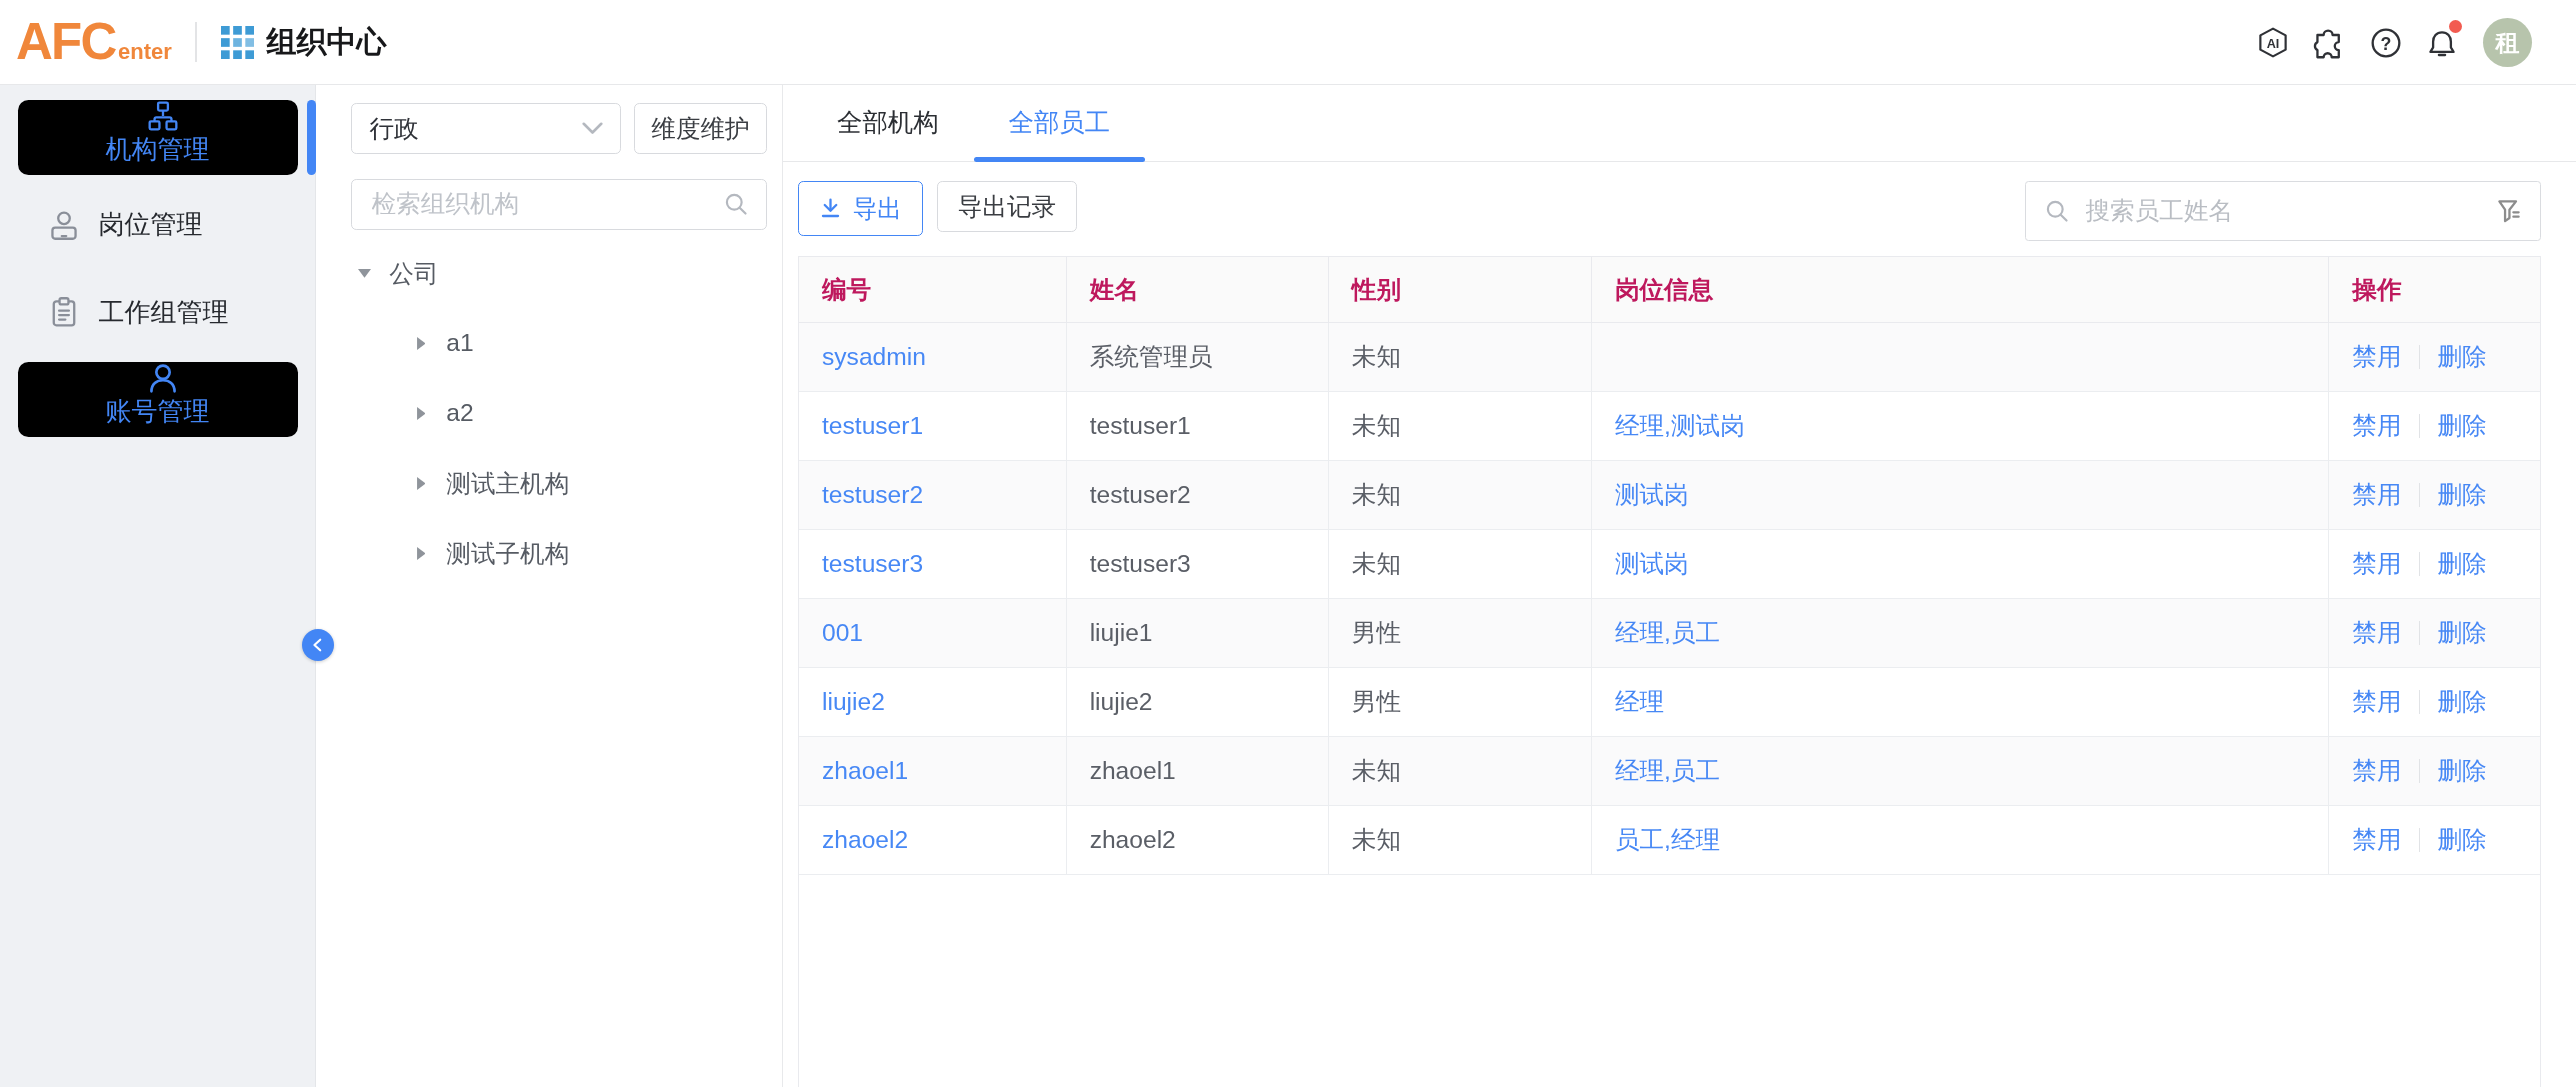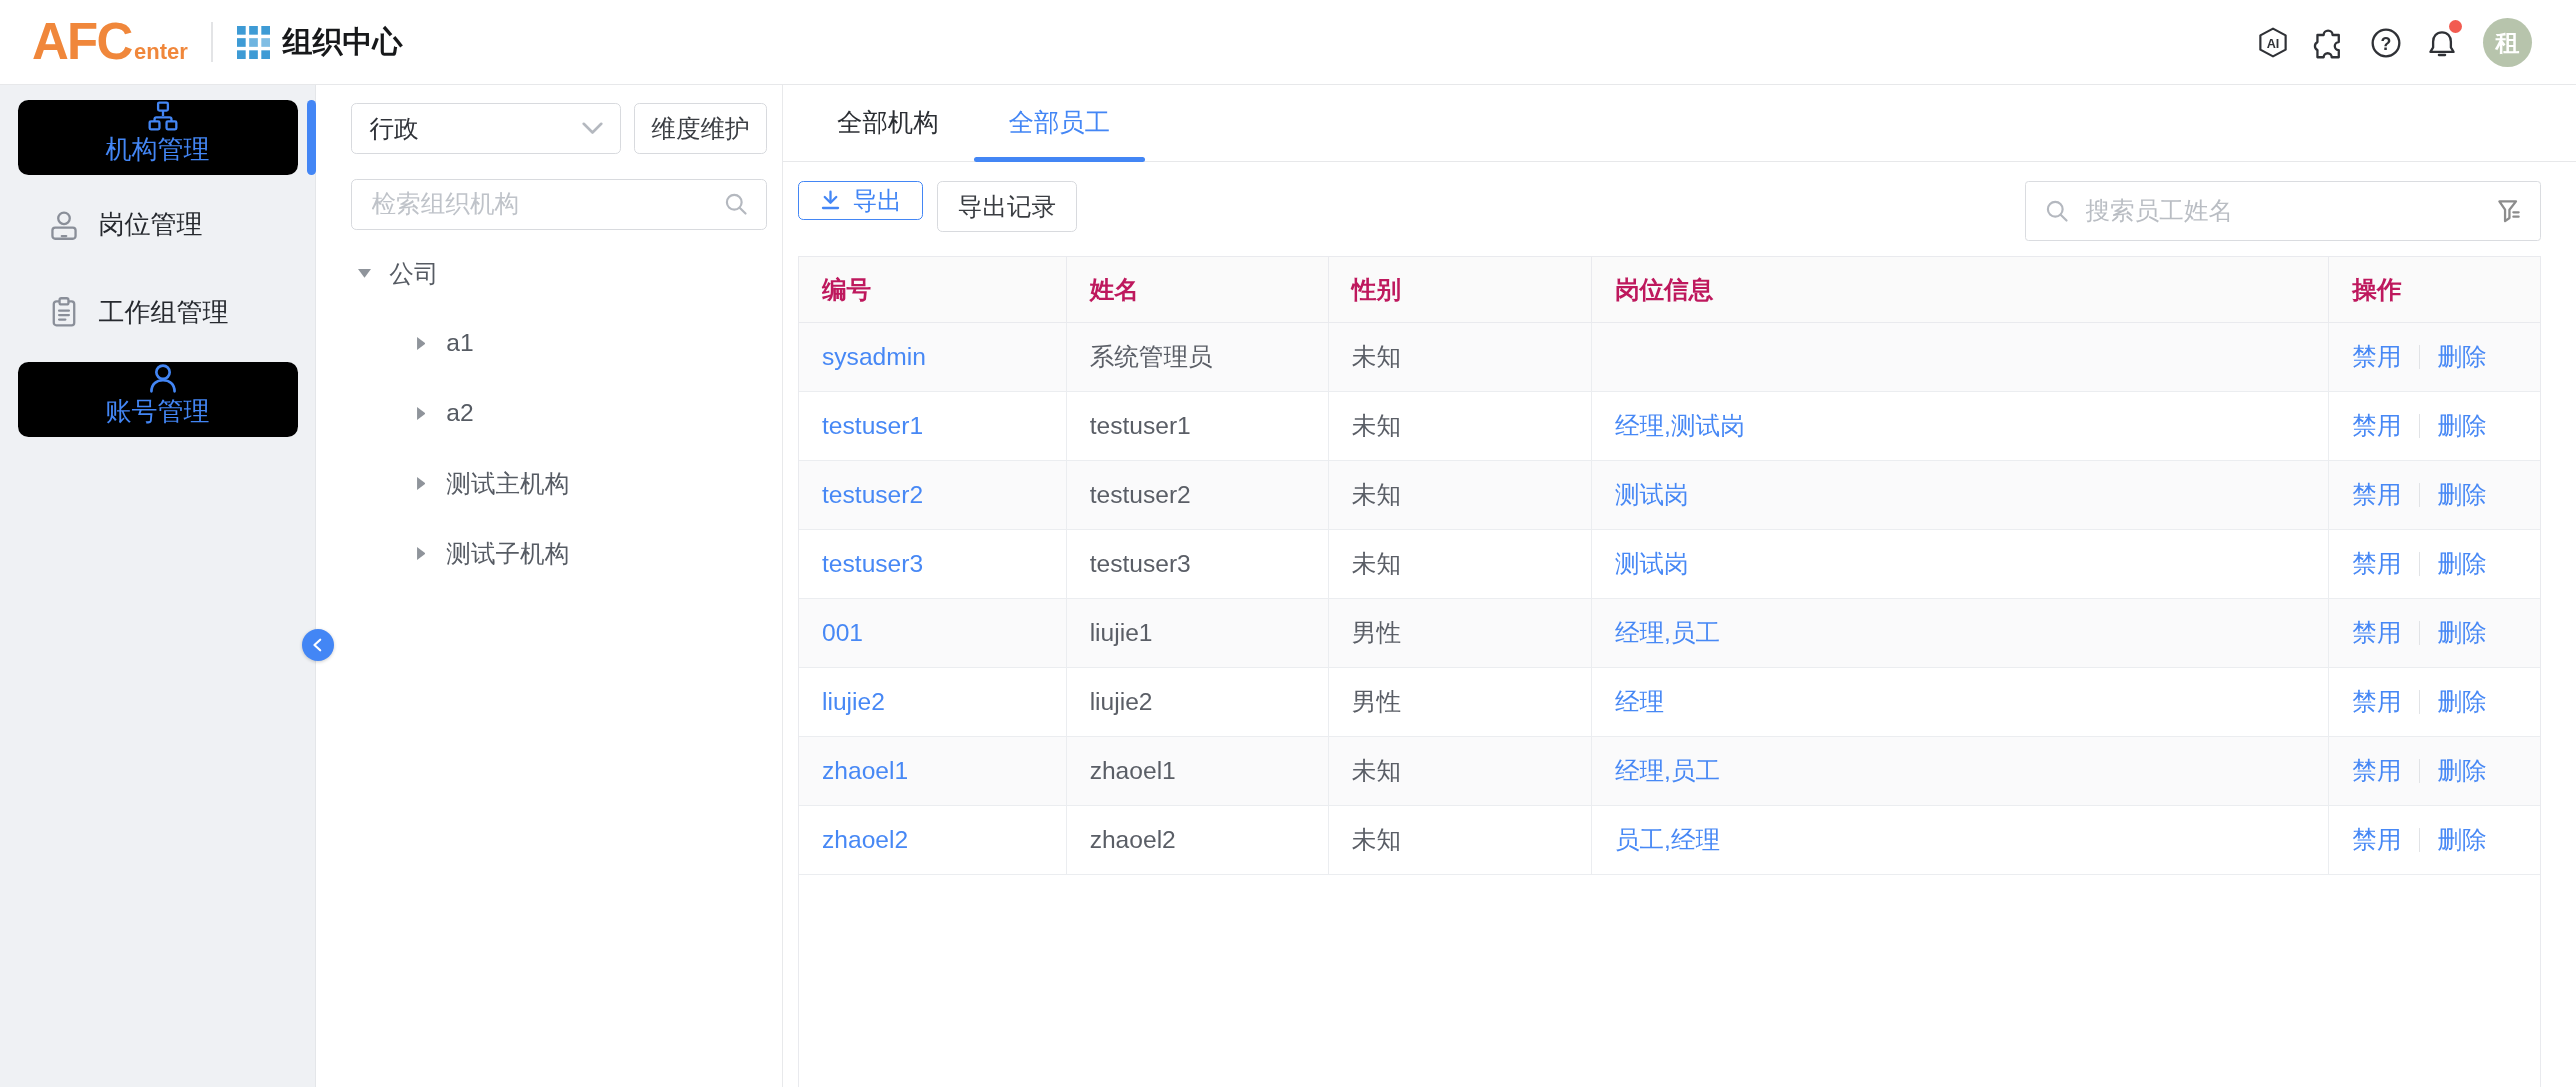--- a/index.html
+++ b/index.html
@@ -10,21 +10,21 @@
   html,body{margin:0;padding:0;}
   body{
     width:2576px;height:1087px;position:relative;overflow:hidden;background:#fff;
     font-family:"Liberation Sans","DejaVu Sans",sans-serif;color:#303133;
   }
   svg{display:block;}
 
   
   .header{position:absolute;top:0;left:0;right:0;height:85px;background:#fff;
     border-bottom:0.9px solid #e7e8ea;display:flex;align-items:center;z-index:10;}
-  .logo{margin-left:32px;display:flex;align-items:flex-end;}
+  .logo{margin-left:16px;display:flex;align-items:flex-end;}
   .logo-main{font-size:51px;font-weight:bold;color:var(--logo-orange);line-height:0.82;letter-spacing:-1.8px;}
   .logo-sub{font-size:22px;font-weight:bold;color:var(--logo-orange);line-height:1;margin-left:2.6px;}
   .header-divider{width:1.8px;height:40px;background:#e3e4e6;margin:0 24.6px 0 23px;}
   .module{display:flex;align-items:center;}
   .module-icon{width:33px;height:33px;margin-right:12.3px;}
   .module-title{font-size:30px;font-weight:bold;color:#17181a;}
   .header-search{position:absolute;left:1746px;top:17.5px;width:384px;height:49px;
     border:0.9px solid #dcdee1;border-radius:24.6px;display:flex;align-items:center;padding:0 21px;}
   .header-search input{border:none;outline:none;flex:1;font-size:24.6px;margin-left:14px;
     font-family:inherit;color:#565a61;background:transparent;}
@@ -67,21 +67,21 @@
   .tree-node.child{padding-left:57px;margin-top:35px;}
 
   
   .main{position:absolute;top:85px;left:783px;right:0;bottom:0;background:#fff;}
   .tabbar{height:77px;border-bottom:0.9px solid #e7e8ea;padding-left:19px;display:flex;}
   .tab{padding:0 35px;display:flex;align-items:center;font-size:25.4px;color:#2b2e33;position:relative;height:100%;cursor:pointer;}
   .tab.active{color:var(--accent);}
   .tab.active::after{content:"";position:absolute;left:0;right:0;bottom:-0.9px;height:5.3px;background:var(--accent);border-radius:2.6px;}
 
   .toolbar{position:absolute;top:96px;left:15px;right:35px;height:51px;}
-  .btn-export{position:absolute;left:0;top:0;width:125px;height:39px;border:1.8px solid var(--accent);
+  .btn-export{position:absolute;left:0;top:0;width:125px;height:55px;border:1.8px solid var(--accent);
     border-radius:5.3px;background:#fff;color:var(--accent);display:flex;align-items:center;justify-content:center;
     gap:10.5px;font-size:24.6px;cursor:pointer;font-family:inherit;}
   .btn-export-history{position:absolute;left:139px;top:0;width:140px;height:51px;border:0.9px solid #d8dade;
     border-radius:5.3px;background:#fff;color:#3a3d42;display:flex;align-items:center;justify-content:center;
     font-size:24.6px;cursor:pointer;font-family:inherit;}
   .emp-search{position:absolute;right:0;top:0;width:516px;height:60px;border:0.9px solid #dadce0;
     border-radius:3.5px;display:flex;align-items:center;padding:0 17.5px;background:#fff;}
   .emp-search input{border:none;outline:none;flex:1;font-size:24.6px;margin-left:14px;font-family:inherit;color:#565a61;background:transparent;}
   .emp-search input::placeholder{color:#b9bdc3;}
 

